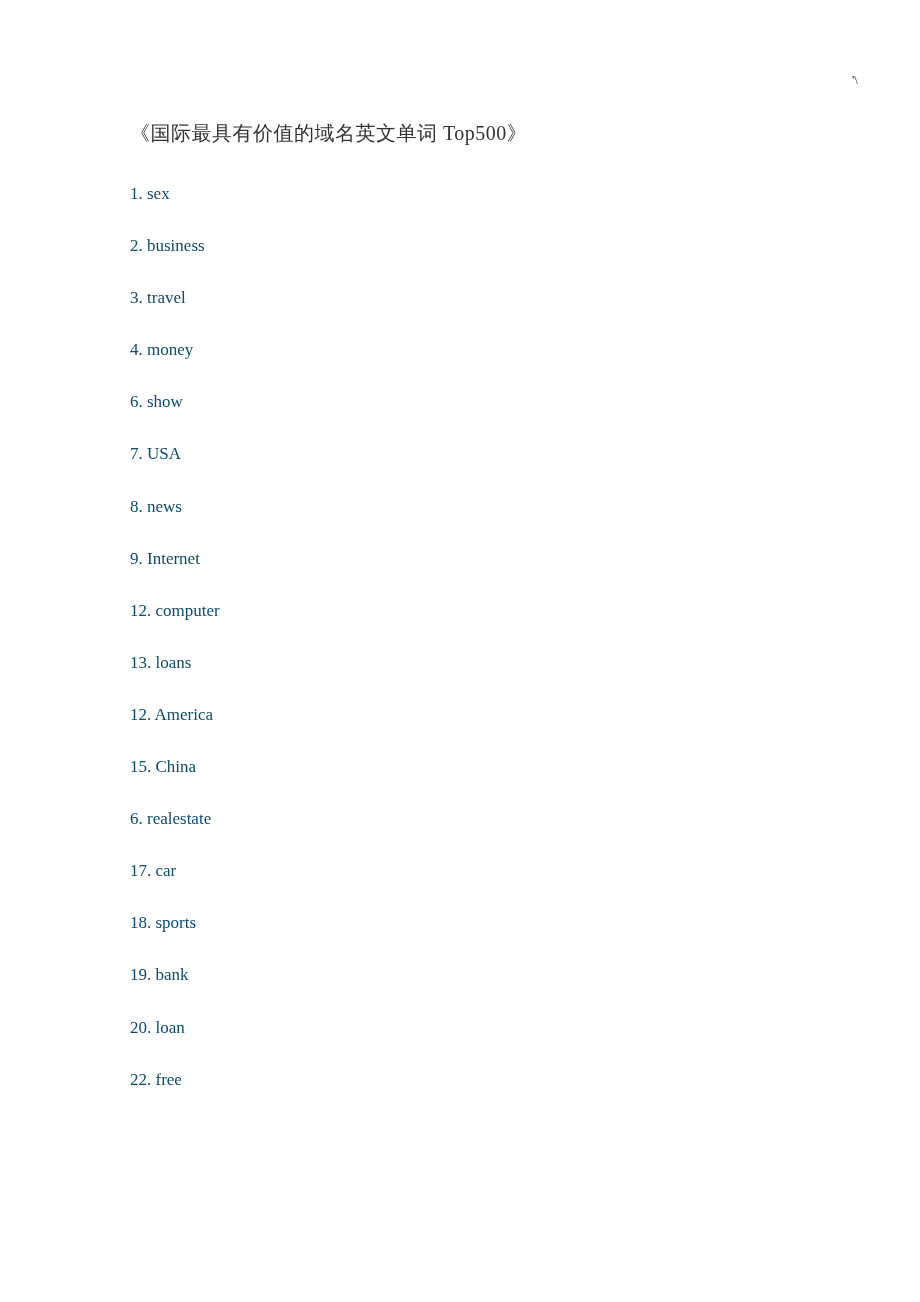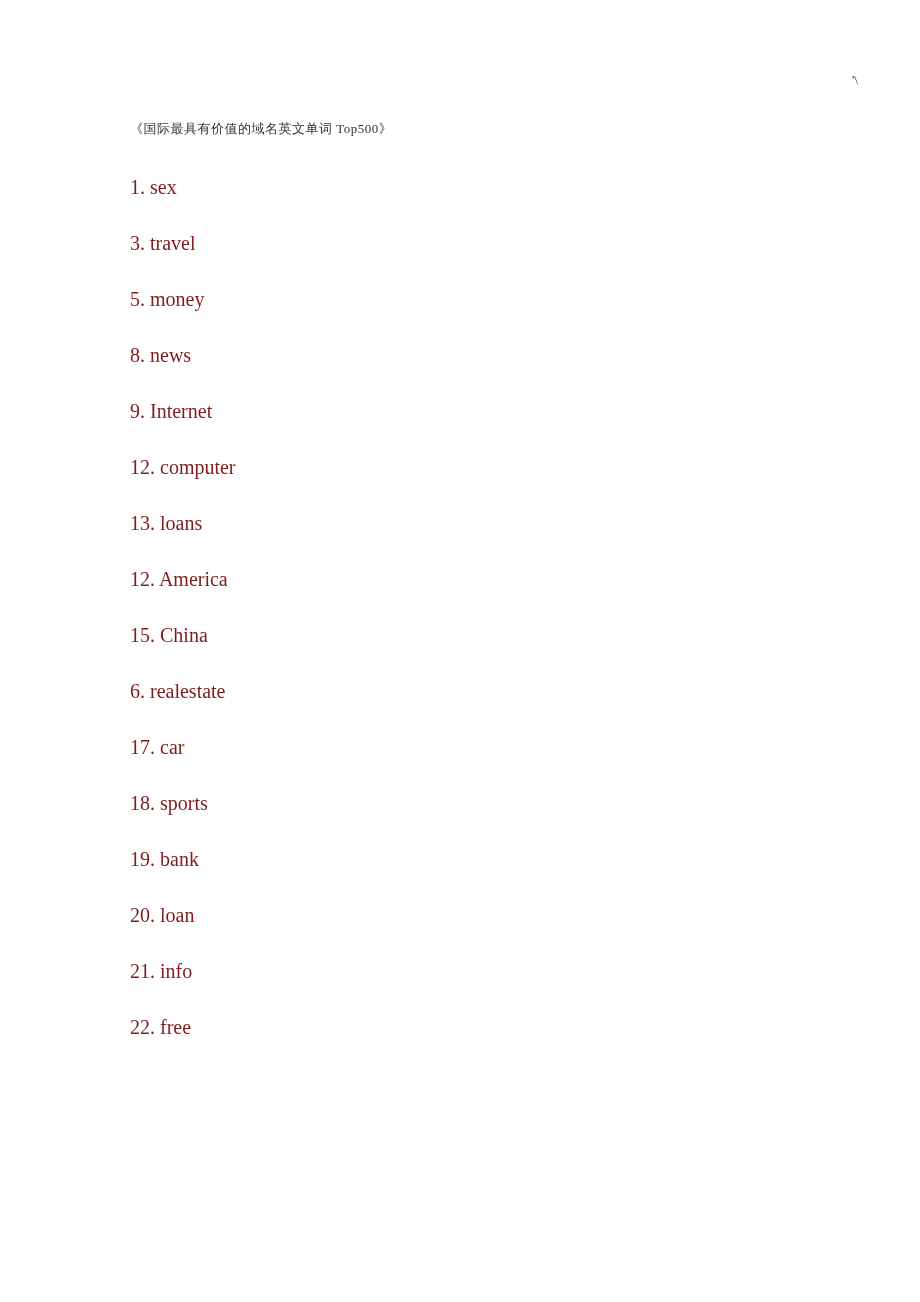--- a/index.html
+++ b/index.html
@@ -20,57 +20,59 @@
       top: 72px;
       right: 62px;
       font-size: 13px;
       color: #333333;
       font-family: Georgia, serif;
     }
     .content {
       padding: 120px 130px 40px 130px;
     }
     .title {
-      font-size: 13px;
+      font-size: 20px;
       color: #333333;
       margin-bottom: 36px;
       font-family: 'SimSun', 'Songti SC', Georgia, serif;
       letter-spacing: 0.5px;
     }
     .list-entry {
-      font-size: 20px;
-      color: #7f1d1d;
+      font-size: 17px;
+      color: #0c4a6e;
       margin-bottom: 30px;
       line-height: 1.3;
       font-family: Georgia, 'Times New Roman', serif;
     }
     .list-wrapper {
       display: flex;
       flex-direction: column;
     }
   </style>
 </head>
 <body>
 
 <div class="page-mark">'\</div>
 
 <div class="content">
   <div class="title">《国际最具有价值的域名英文单词 Top500》</div>
   <div class="list-wrapper">
     <div class="list-entry">1. sex</div>
+    <div class="list-entry">2. business</div>
     <div class="list-entry">3. travel</div>
-    <div class="list-entry">5. money</div>
+    <div class="list-entry">4. money</div>
+    <div class="list-entry">6. show</div>
+    <div class="list-entry">7. USA</div>
     <div class="list-entry">8. news</div>
     <div class="list-entry">9. Internet</div>
     <div class="list-entry">12. computer</div>
     <div class="list-entry">13. loans</div>
     <div class="list-entry">12. America</div>
     <div class="list-entry">15. China</div>
     <div class="list-entry">6. realestate</div>
     <div class="list-entry">17. car</div>
     <div class="list-entry">18. sports</div>
     <div class="list-entry">19. bank</div>
     <div class="list-entry">20. loan</div>
-    <div class="list-entry">21. info</div>
     <div class="list-entry">22. free</div>
 
   </div>
 </div>
 
 </body></html>

